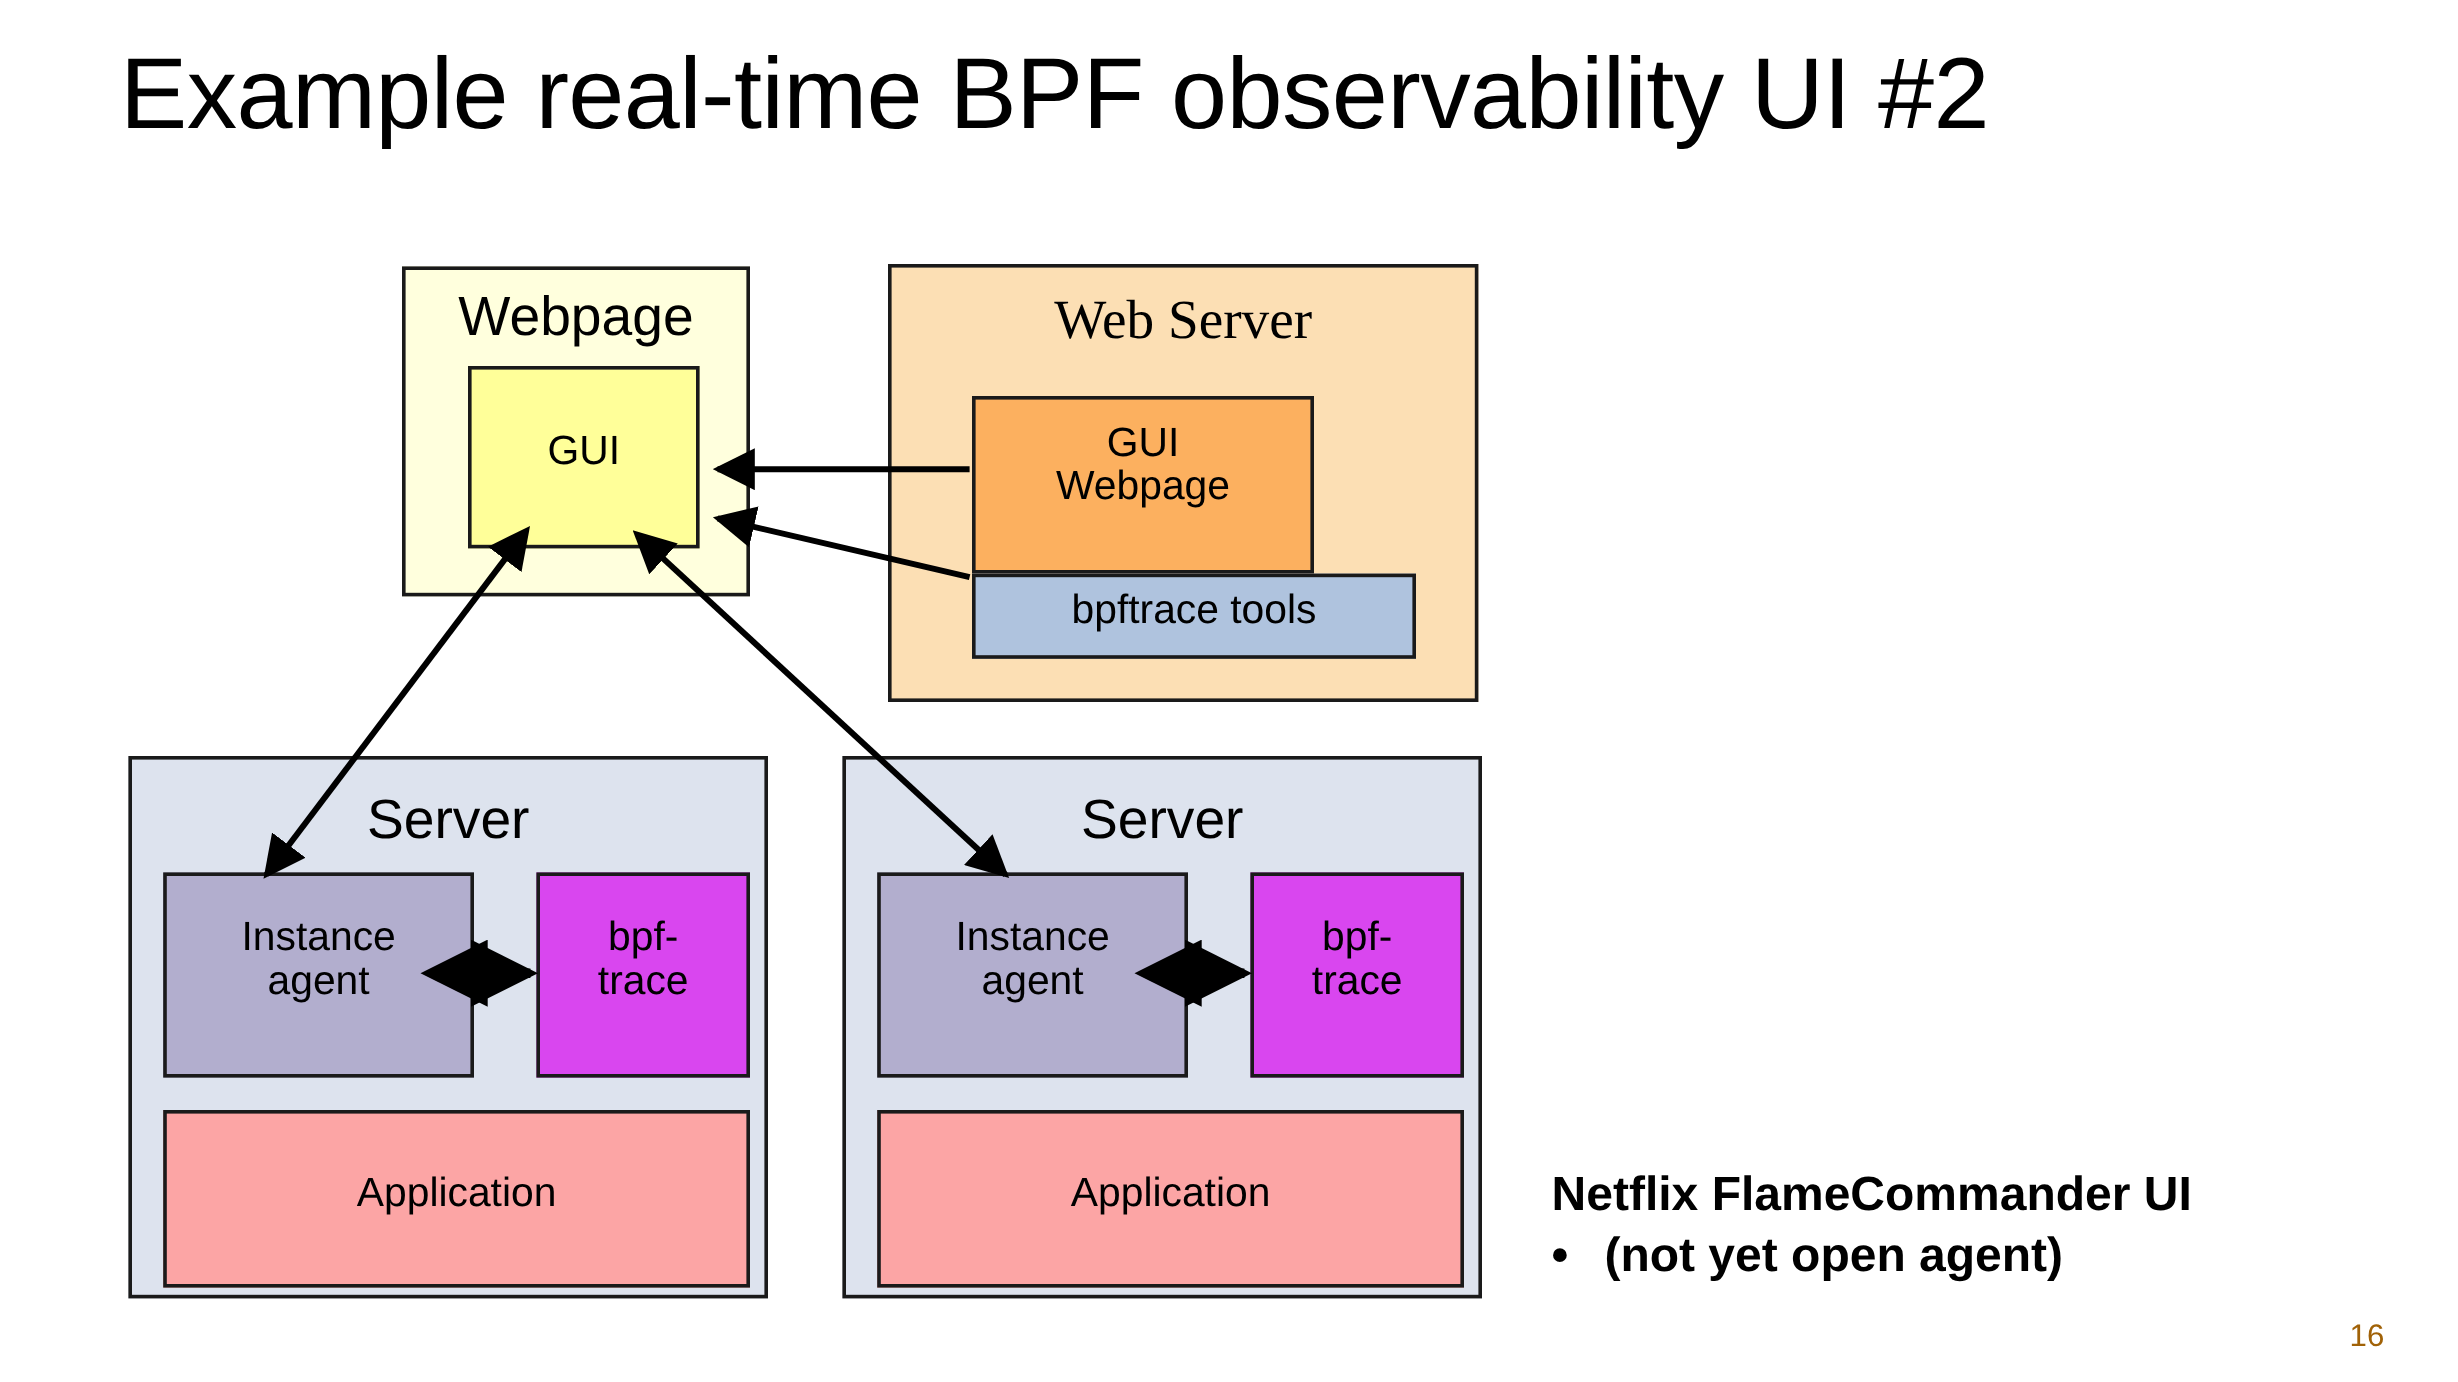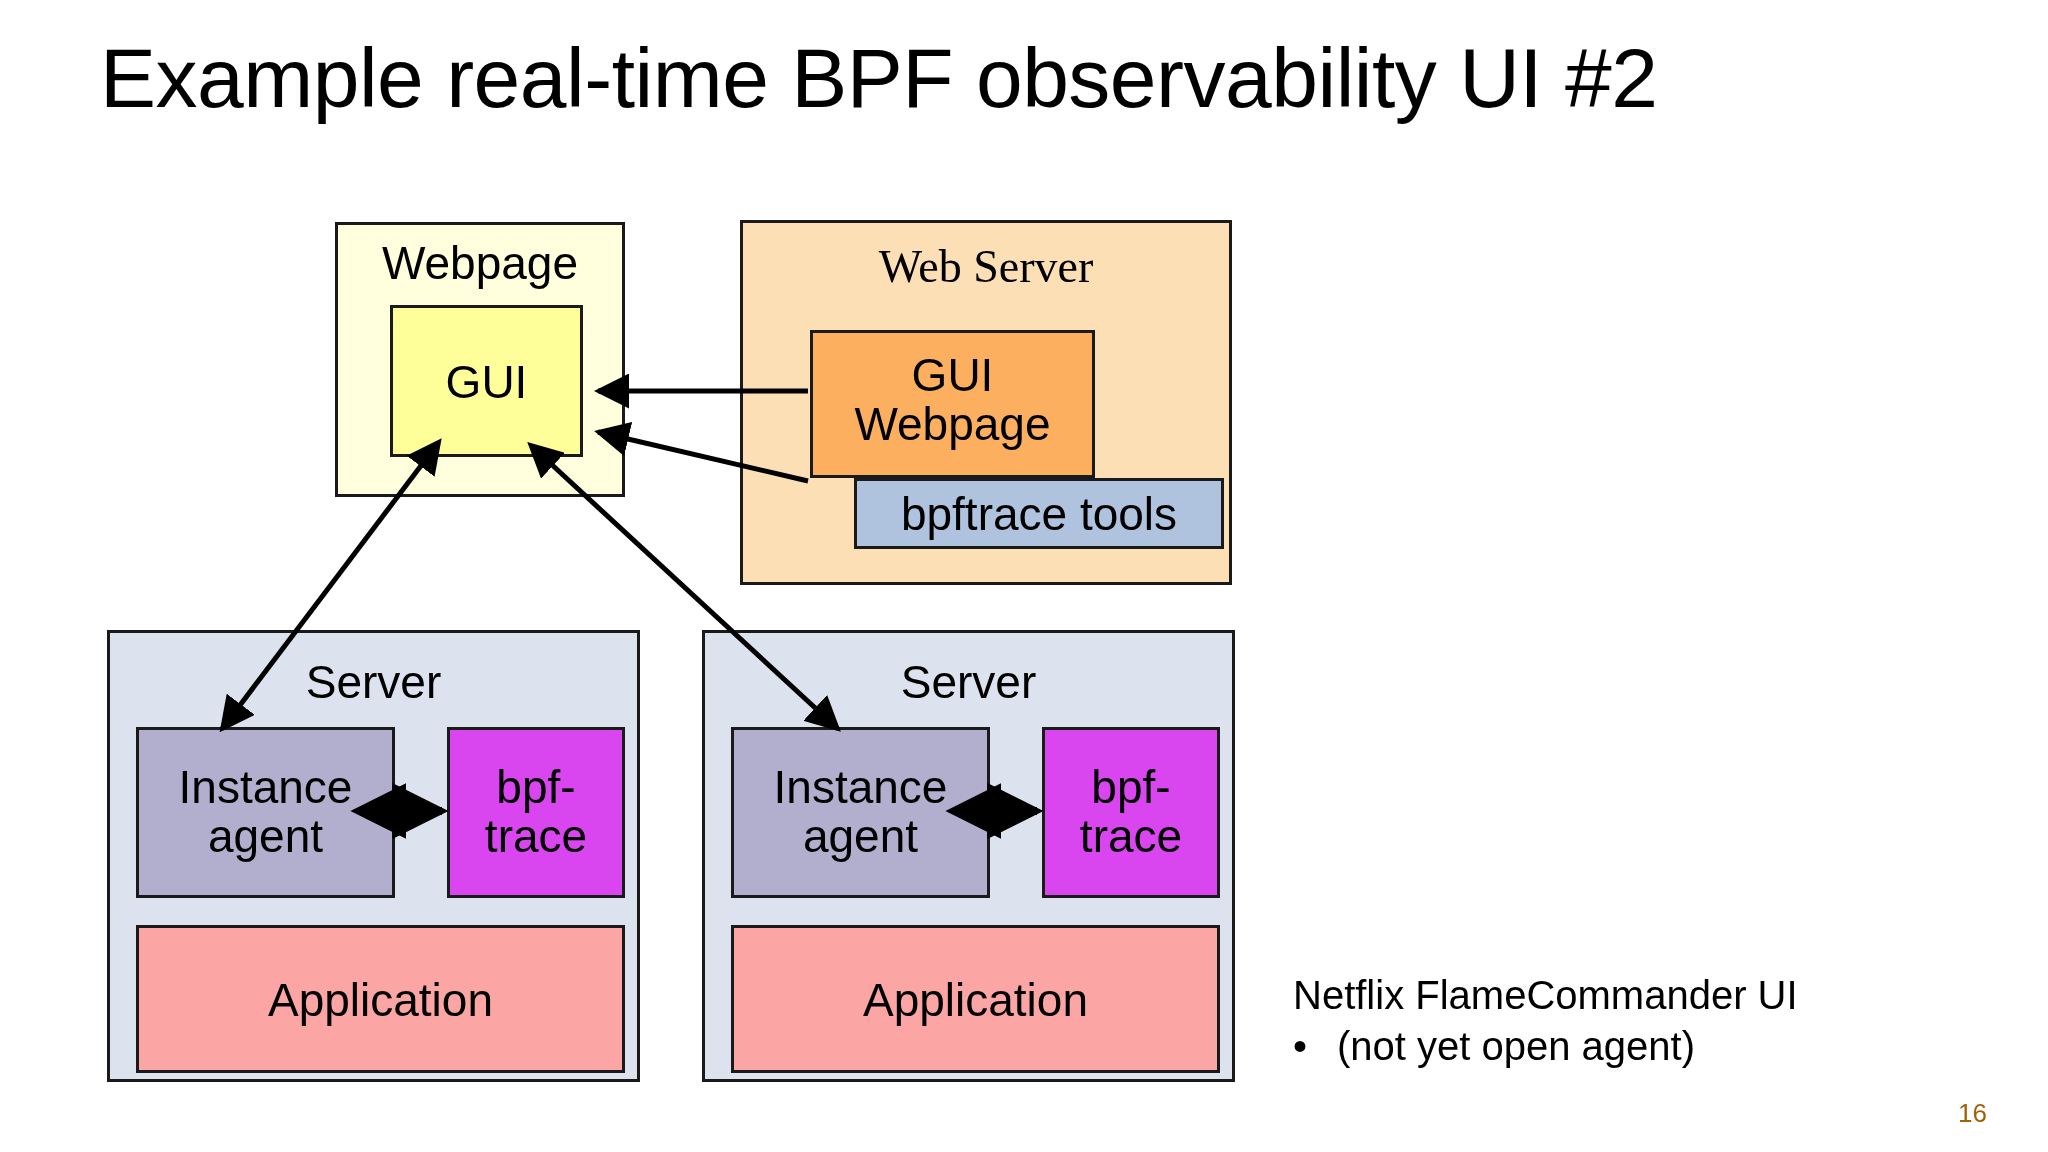--- a/index.html
+++ b/index.html
@@ -57,38 +57,39 @@
 
   
   .gui-box         { background: #ffff99; }
   .guiwebpage-box  { background: #fcb05f; }
   .bpftools-box    { background: #afc3de; }
   .agent-box       { background: #b2aece; }
   .bpftrace-box    { background: #d946ef; }
   .app-box         { background: #fca5a5; }
 
   .t-container-title { font-size: 46px; }
-  .t-inner           { font-size: 46px; }
+  .t-inner           { font-size: 34px; }
 
   
   #arrows {
     position: absolute;
     left: 0;
     top: 0;
     width: 2048px;
     height: 1152px;
     pointer-events: none;
   }
 
   
   .caption {
     position: absolute;
     color: #000000;
     font-size: 40px;
     line-height: 1.18;
+    font-weight: bold;
   }
   .caption-title { left: 1293px; top: 972px; white-space: nowrap; }
   .caption-bullet {
     left: 1293px;
     top: 1023px;
     white-space: nowrap;
     display: flex;
     align-items: baseline;
   }
   .bullet-dot {
@@ -123,21 +124,21 @@
 
   <div class="box webserver-box" style="left:740px; top:220px; width:492px; height:365px;">
     <div class="box-label t-container-title" style="top:20px;font-family:Liberation Serif, serif;">Web Server</div>
   </div>
 
   <div class="box guiwebpage-box" style="left:810px; top:330px; width:285px; height:148px;">
     <div class="box-label t-inner" style="top:18px;">GUI
 Webpage</div>
   </div>
 
-  <div class="box bpftools-box" style="left:810px; top:478px; width:370px; height:71px;margin-left:44px;">
+  <div class="box bpftools-box" style="left:810px; top:478px; width:370px; height:71px;">
     <div class="box-label t-inner" style="top:9px;">bpftrace tools</div>
   </div>
 
   <div class="box server-box" style="left:107px; top:630px; width:533px; height:452px;">
     <div class="box-label t-container-title" style="top:25px;">Server</div>
   </div>
 
   <div class="box agent-box" style="left:136px; top:727px; width:259px; height:171px;">
     <div class="box-label t-inner" style="top:33px;">Instance
 agent</div>

